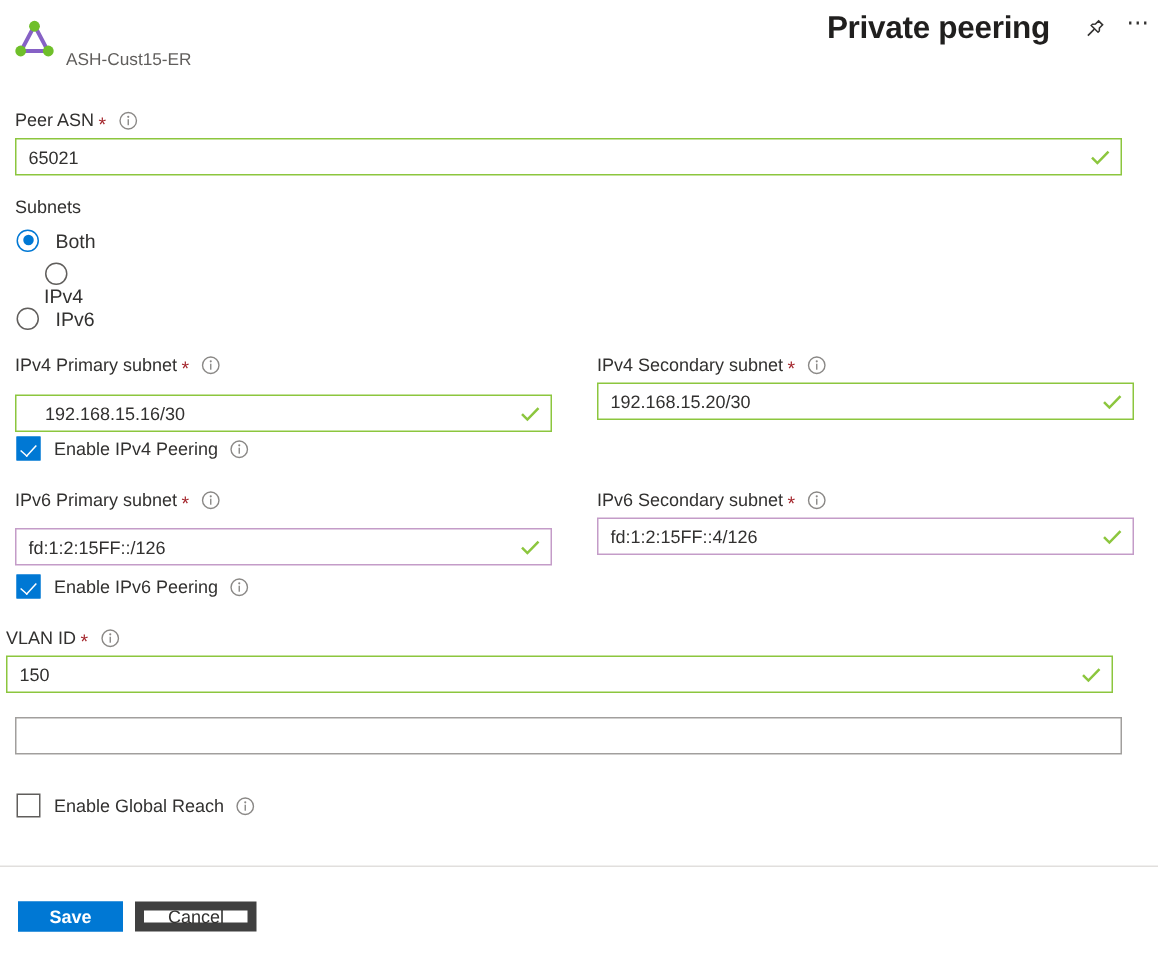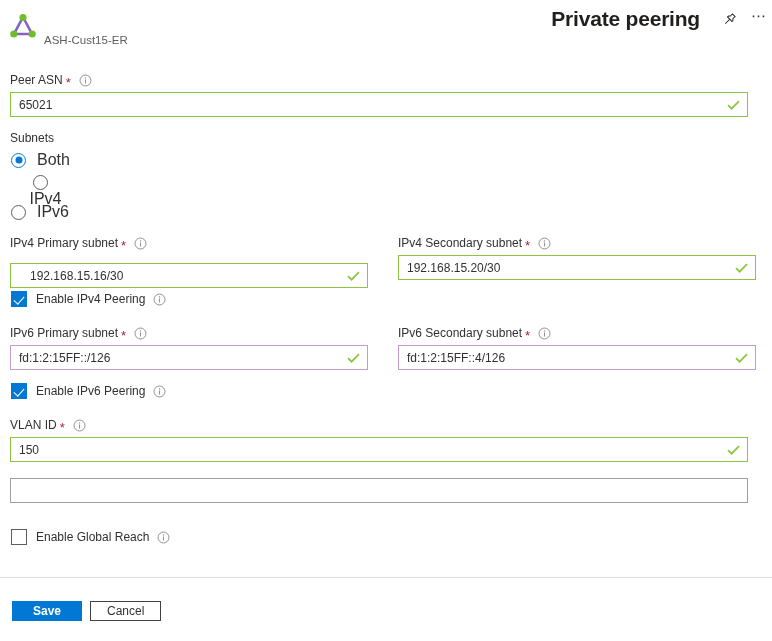--- a/index.html
+++ b/index.html
@@ -163,21 +163,21 @@
     content: "";
     position: absolute;
     left: 50%; top: 50%;
     transform: translate(-50%,-50%);
     width: 7px; height: 7px;
     border-radius: 50%;
     background: #0078d4;
   }
   .radio-lbl {
     margin-left: 11px;
-    font-size: 16px;
+    font-size: 13px;
     color: #323130;
   }
 
   
   .cb-row {
     display: flex;
     align-items: center;
     height: 20px;
     cursor: pointer;
   }
@@ -245,21 +245,21 @@
   }
   .btn-primary {
     background: #0078d4;
     color: #ffffff;
     border: 1px solid #0078d4;
     font-weight: 600;
   }
   .btn-default {
     background: #ffffff;
     color: #323130;
-    border: 1px solid #404040;
+    border: 6px solid #404040;
   }
 
   
   .abs { position: absolute; }
 </style>
 </head>
 <body>
 
 <div class="header">
 
@@ -399,21 +399,21 @@
         <span class="ltext">IPv6 Primary subnet</span>
         <span class="req">*</span>
         <span class="info-ico">
           <svg width="13" height="13" viewBox="0 0 14 14">
             <circle cx="7" cy="7" r="5.9" fill="none" stroke="#8a8886" stroke-width="1"></circle>
             <circle cx="7" cy="4.2" r="0.78" fill="#8a8886"></circle>
             <rect x="6.5" y="5.9" width="1" height="4.3" fill="#8a8886"></rect>
           </svg>
         </span>
       </div>
-      <div class="inp-wrap purple" style="margin-top:4px;">
+      <div class="inp-wrap purple" style="margin-top:11px;">
         <input type="text" value="fd:1:2:15FF::/126" style="">
         <span class="check-ico">
           <svg width="13" height="11" viewBox="0 0 13 11">
               <polyline points="1,5.6 4.6,9.2 12,1.6" fill="none" stroke="#8cc63e" stroke-width="1.7"></polyline>
             </svg>
         </span>
       </div>
     </div>
     <div class="col">
       <div class="flabel">
@@ -445,21 +445,21 @@
       <span class="info-ico">
         <svg width="13" height="13" viewBox="0 0 14 14">
           <circle cx="7" cy="7" r="5.9" fill="none" stroke="#8a8886" stroke-width="1"></circle>
           <circle cx="7" cy="4.2" r="0.78" fill="#8a8886"></circle>
           <rect x="6.5" y="5.9" width="1" height="4.3" fill="#8a8886"></rect>
         </svg>
       </span>
     </div>
   </div>
 
-  <div class="abs" style="left:10px; top:417px; width:738px;">
+  <div class="abs" style="left:4px; top:417px; width:738px;">
     <div class="flabel">
       <span class="ltext">VLAN ID</span>
       <span class="req">*</span>
       <span class="info-ico">
         <svg width="13" height="13" viewBox="0 0 14 14">
           <circle cx="7" cy="7" r="5.9" fill="none" stroke="#8a8886" stroke-width="1"></circle>
           <circle cx="7" cy="4.2" r="0.78" fill="#8a8886"></circle>
           <rect x="6.5" y="5.9" width="1" height="4.3" fill="#8a8886"></rect>
         </svg>
       </span>

